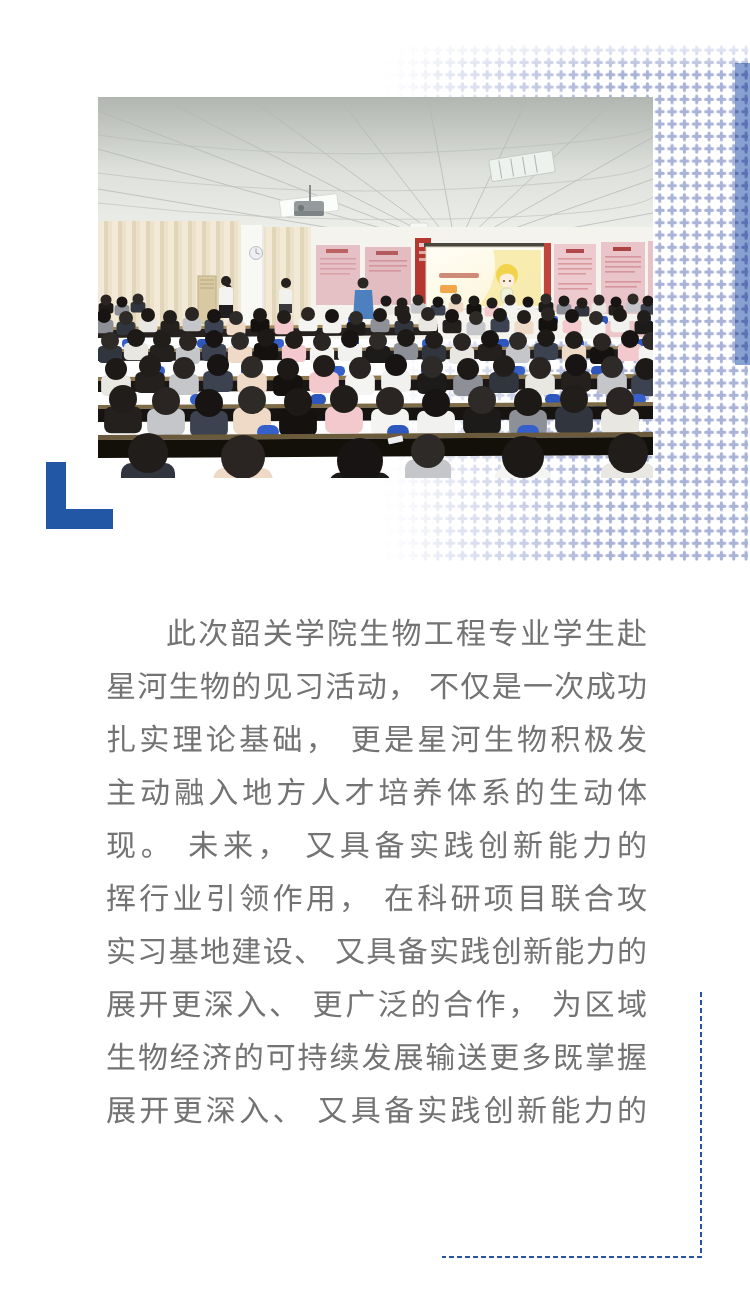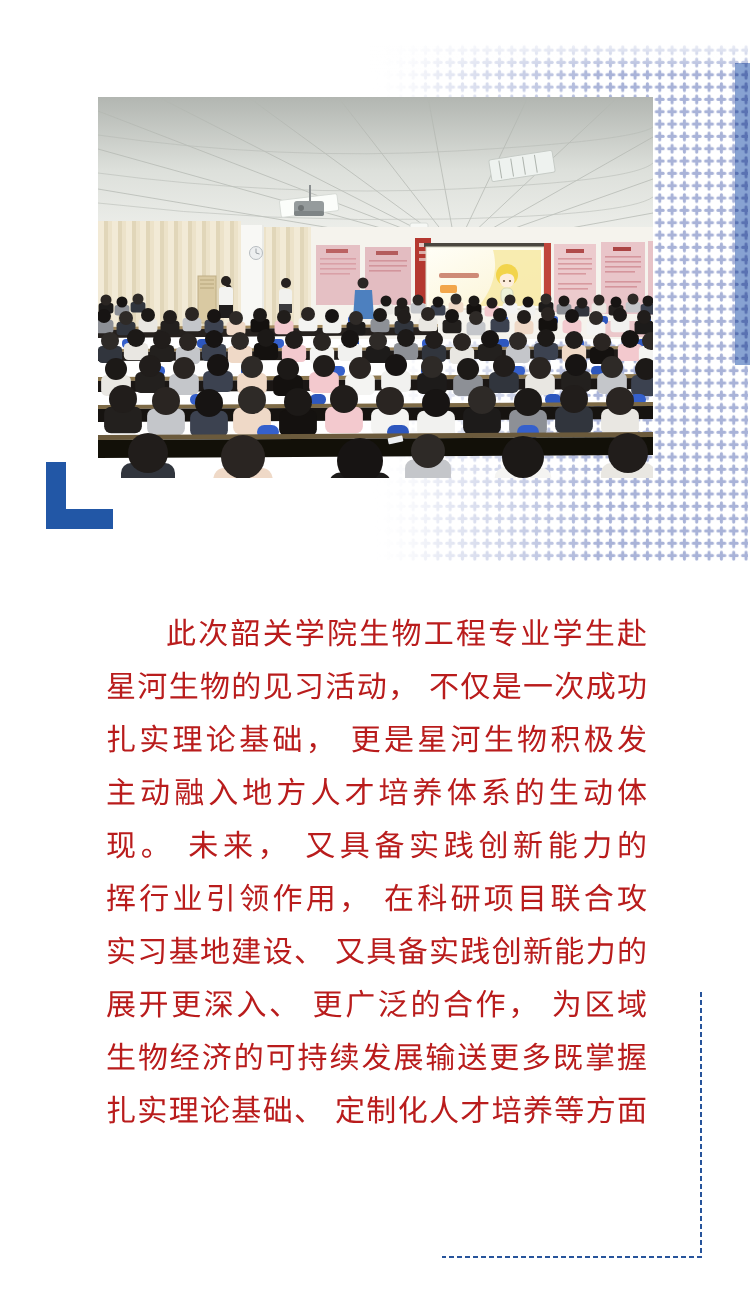--- a/index.html
+++ b/index.html
@@ -15,21 +15,21 @@
   
   .photo{position:absolute;left:98px;top:97px;width:555px;height:381px;overflow:hidden;}
   .photo svg{display:block;}
 
   
   .corner-l{position:absolute;left:46px;top:462px;width:67px;height:67px;}
   .corner-l .v{position:absolute;left:0;top:0;width:20px;height:67px;background:#2257a6;}
   .corner-l .h{position:absolute;left:0;top:47px;width:67px;height:20px;background:#2257a6;}
 
   
-  .para{position:absolute;left:106px;top:607px;width:541px;color:#b91c1c;
+  .para{position:absolute;left:106px;top:607px;width:541px;color:#737373;
         font-size:30px;line-height:53px;letter-spacing:0;}
   .tline{text-align:justify;text-align-last:justify;text-justify:inter-character;
          white-space:normal;height:53px;overflow:hidden;}
   .tline.indent{text-indent:60px;}
   .tline.last{text-align-last:left;}
 
   
   .bracket{position:absolute;left:440px;top:990px;width:266px;height:272px;}
 </style>
 </head>
@@ -469,20 +469,20 @@
   <div class="para">
     <div class="tline indent">此次韶关学院生物工程专业学生赴</div>
     <div class="tline">星河生物的见习活动， 不仅是一次成功</div>
     <div class="tline">扎实理论基础， 更是星河生物积极发</div>
     <div class="tline">主动融入地方人才培养体系的生动体</div>
     <div class="tline">现。 未来， 又具备实践创新能力的</div>
     <div class="tline">挥行业引领作用， 在科研项目联合攻关、</div>
     <div class="tline">实习基地建设、 又具备实践创新能力的</div>
     <div class="tline">展开更深入、 更广泛的合作， 为区域</div>
     <div class="tline">生物经济的可持续发展输送更多既掌握</div>
-    <div class="tline">扎实理论基础、 定制化人才培养等方面</div>
+    <div class="tline">展开更深入、 又具备实践创新能力的</div>
   </div>
 
   <svg class="bracket" width="266" height="272" viewBox="0 0 266 272">
     <path d="M261,2 L261,267 L2,267" fill="none" stroke="#27549b" stroke-width="2" stroke-dasharray="5 3"></path>
   </svg>
 
 </div>
 
 </body></html>

